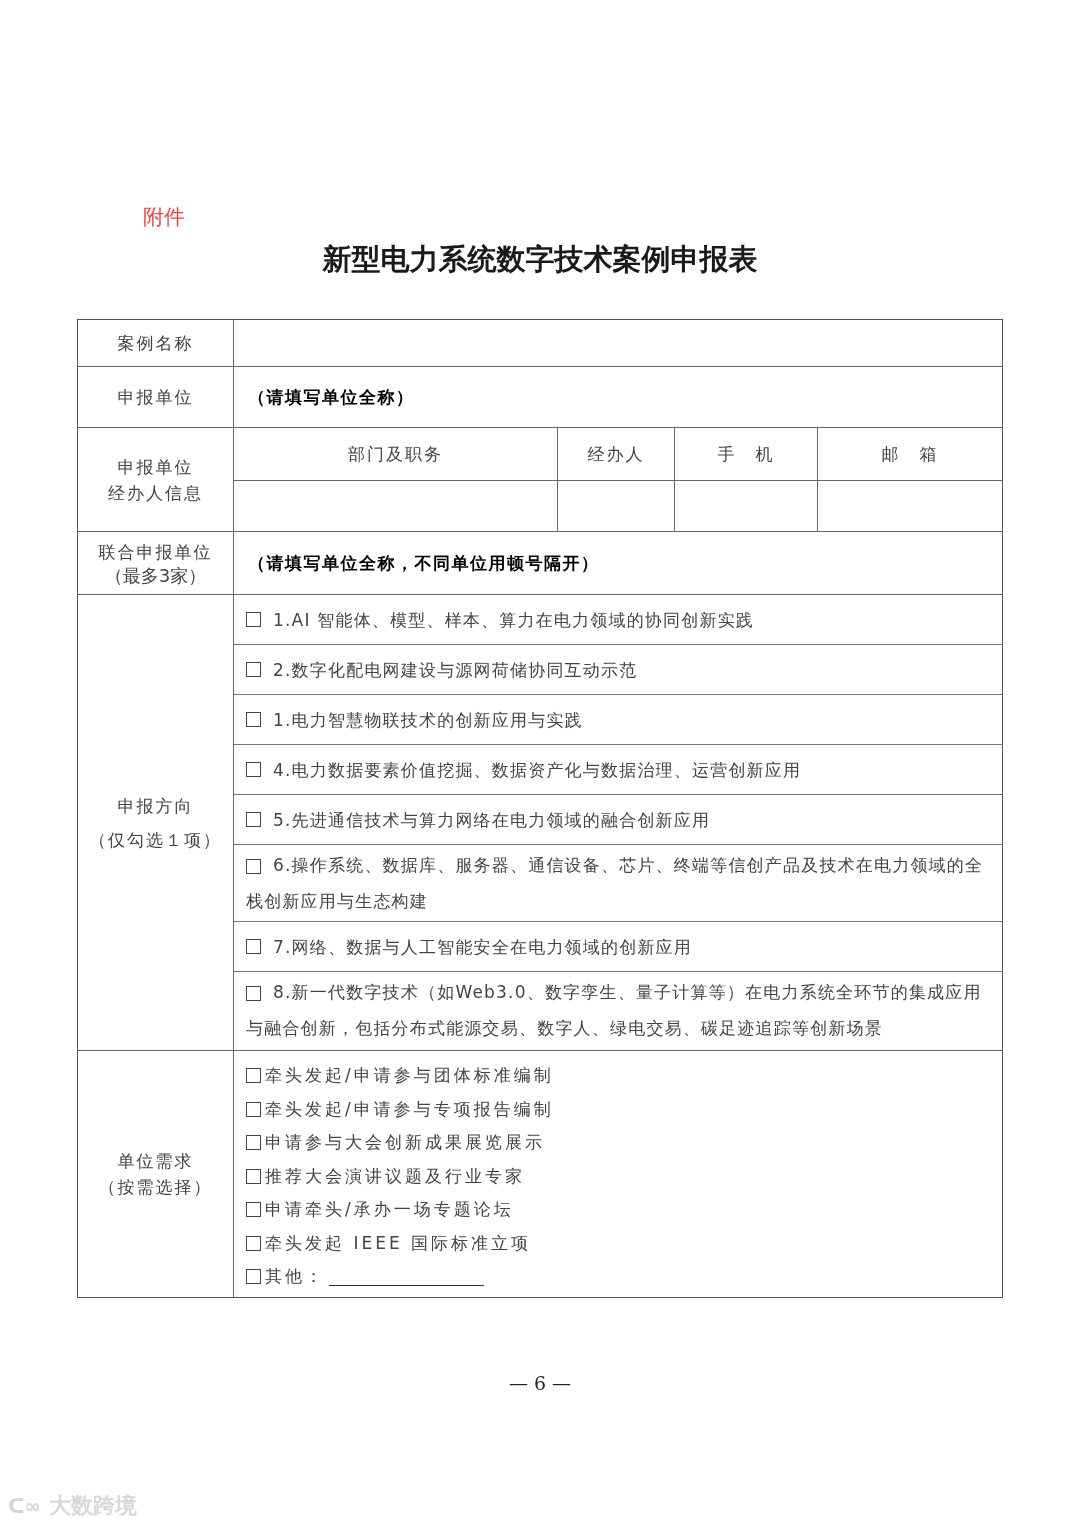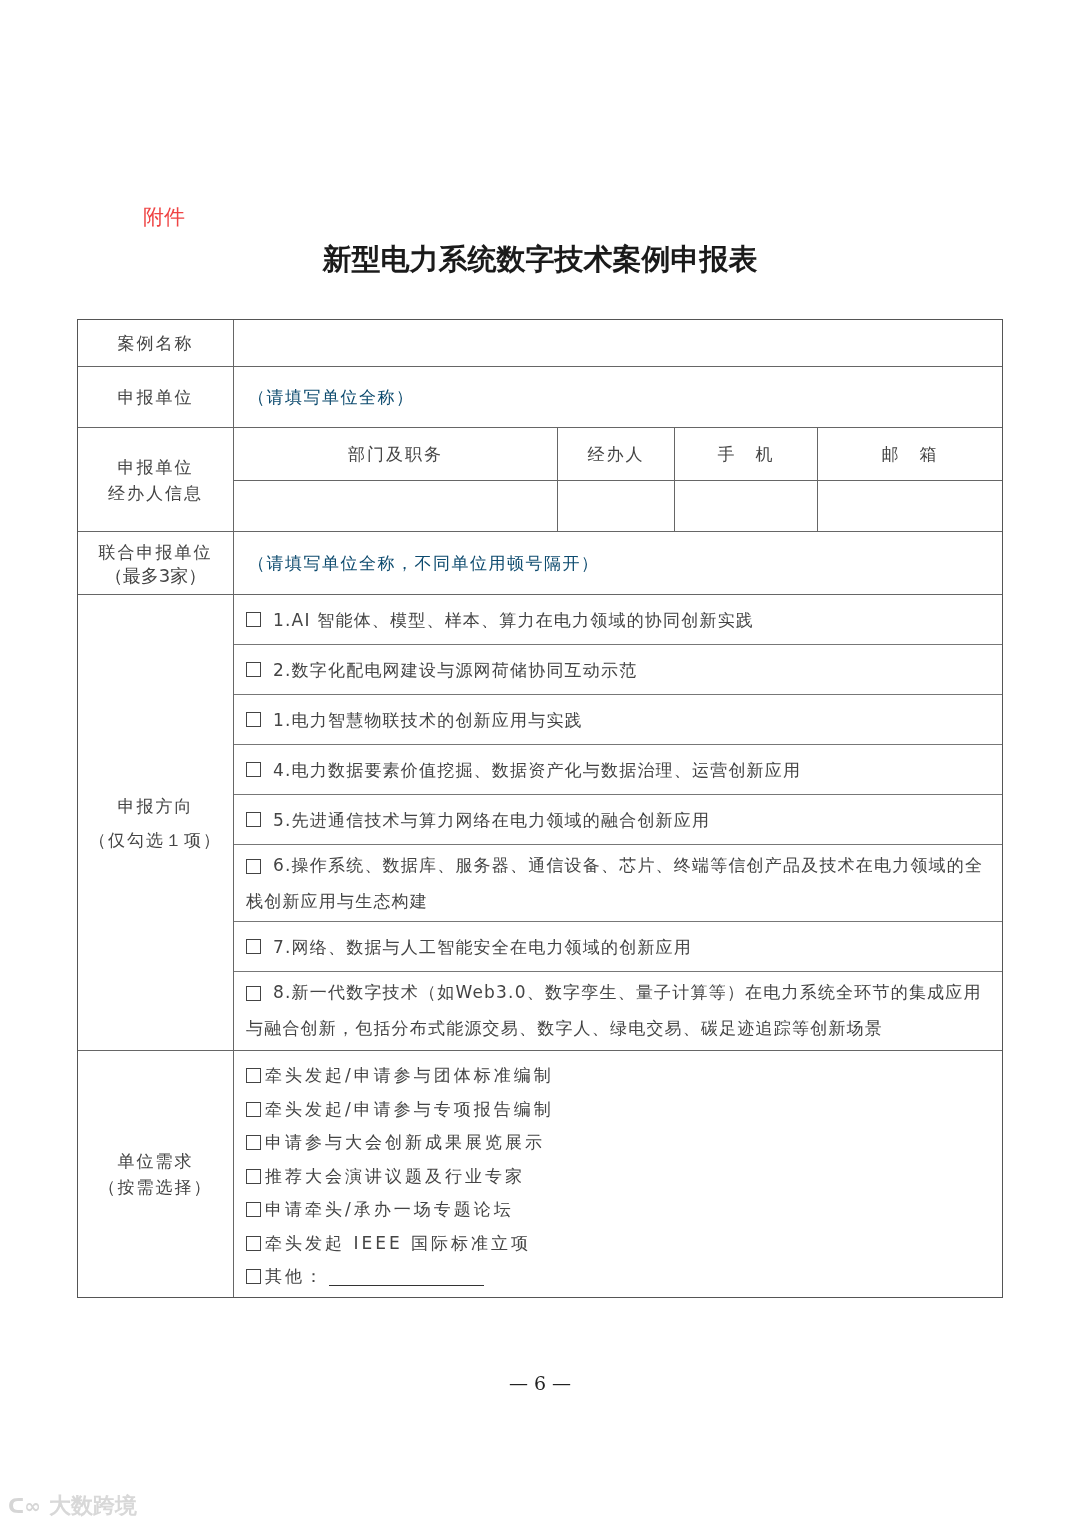--- a/index.html
+++ b/index.html
@@ -23,21 +23,21 @@
   .row { display:flex; border-bottom:1px solid #666; box-sizing:border-box; }
   .row:last-child { border-bottom:none; }
   .label {
     width:155px; flex:0 0 155px; border-right:1px solid #666;
     display:flex; flex-direction:column; align-items:center; justify-content:center;
     font-size:17px; color:#444; text-align:center; line-height:26px; letter-spacing:2px;
   }
   .label .sub { font-size:18px; line-height:22px; letter-spacing:0; }
   .value {
     flex:1; display:flex; align-items:center; padding-left:14px;
-    font-size:17px; color:#0c4a6e; letter-spacing:1.5px;
+    font-size:17px; color:#000000; letter-spacing:1.5px;font-weight:bold;
   }
   .contact { flex:1; display:flex; flex-direction:column; }
   .contact .cr { display:flex; height:52px; border-bottom:1px solid #666; }
   .contact .cr:last-child { border-bottom:none; height:50px; }
   .contact .cc {
     border-right:1px solid #666; display:flex; align-items:center; justify-content:center;
     font-size:17px; color:#444; letter-spacing:2px;
   }
   .contact .cc:last-child { border-right:none; }
   .c1 { width:323px; } .c2 { width:116px; } .c3 { width:142px; } .c4 { flex:1; }

